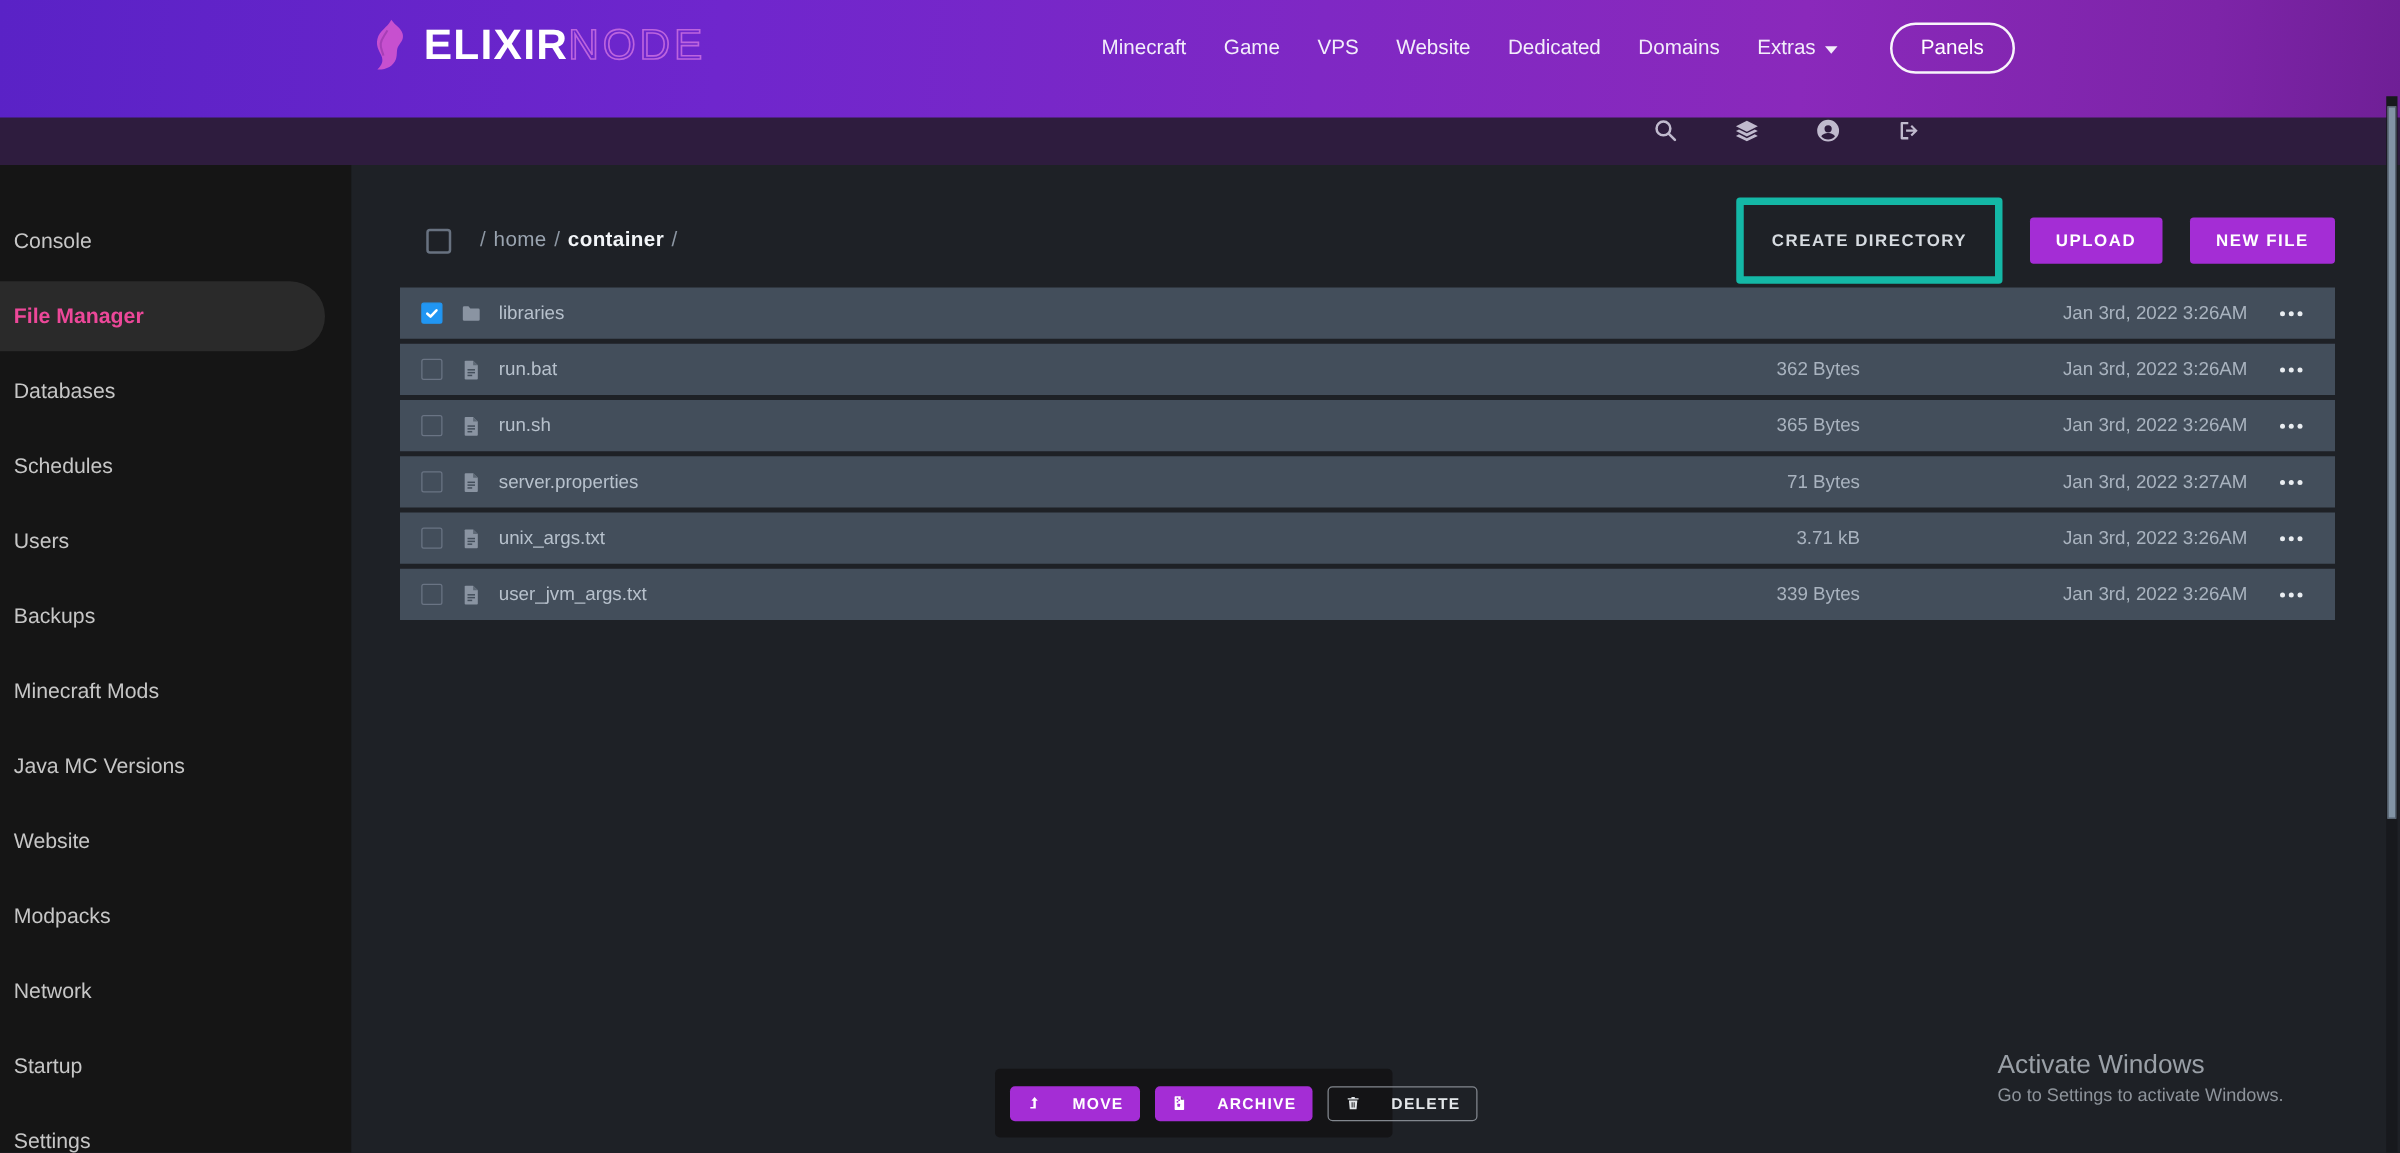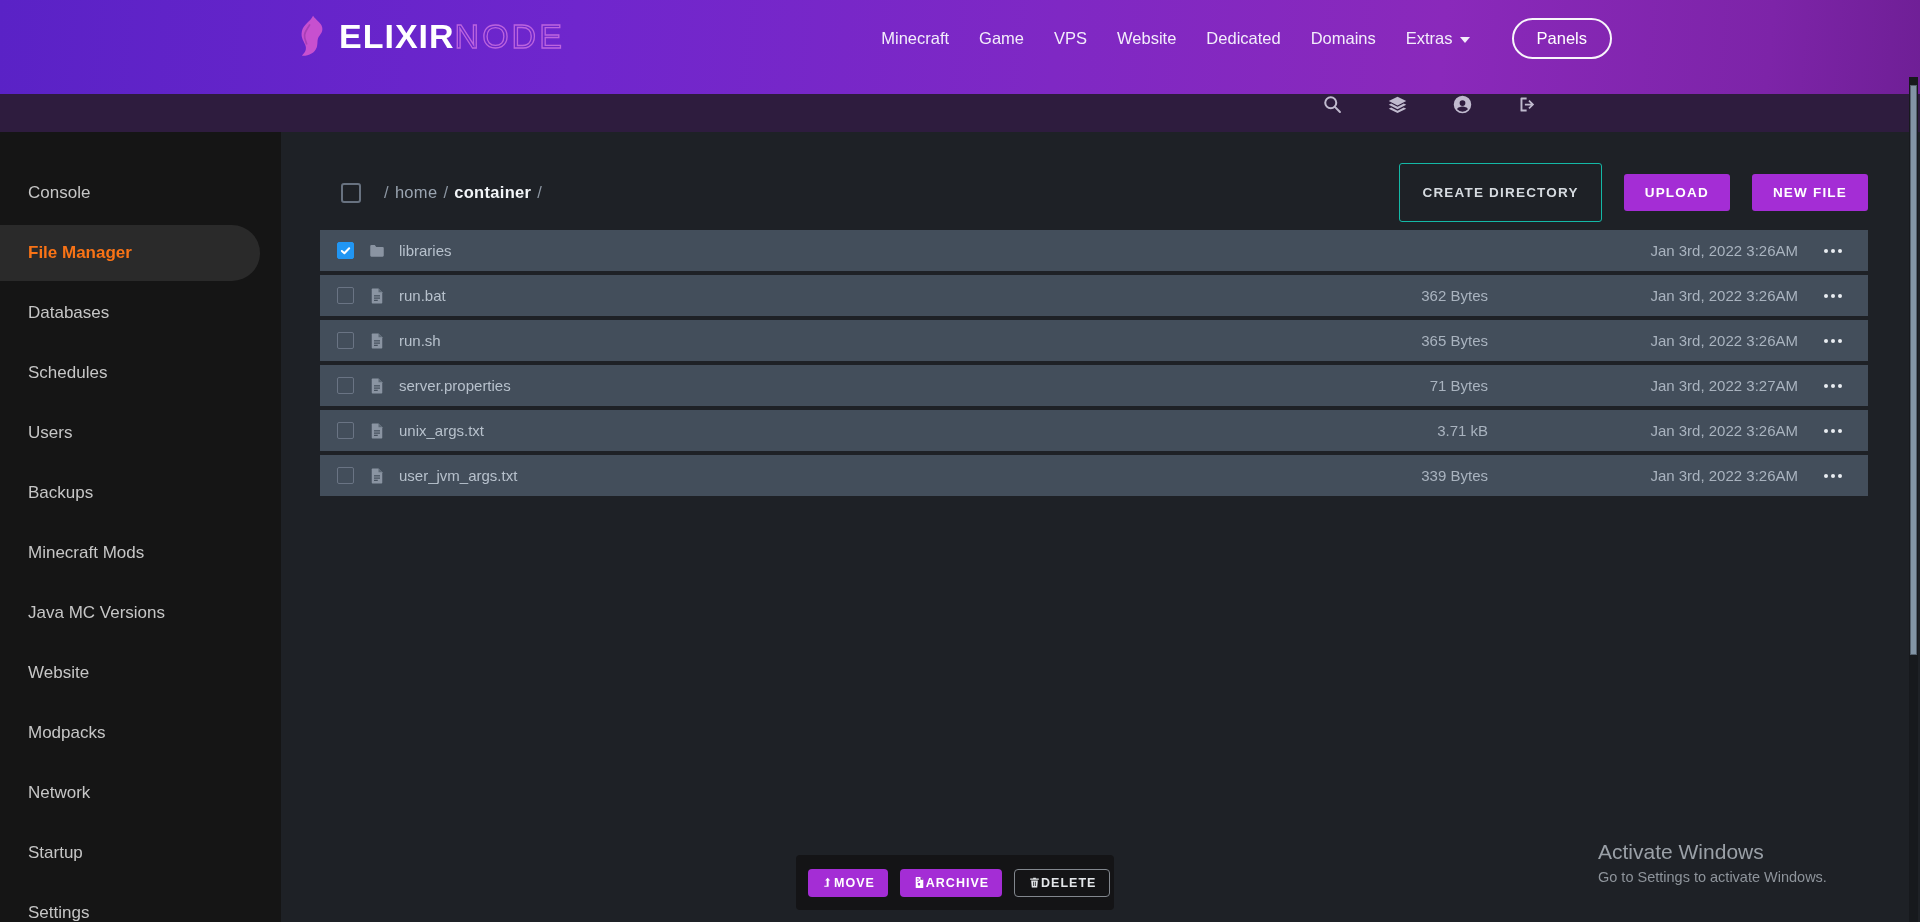--- a/index.html
+++ b/index.html
@@ -22,37 +22,37 @@
 
   
   .subheader { position:absolute; left:0; top:77px; width:1920px; height:55px; background:#2e1c3e; z-index:4; }
   .icon-bar { position:absolute; right:382px; top:0; height:55px; display:flex; align-items:center; gap:44px; }
   .bar-icon { width:21px; height:21px; color:#c0bace; cursor:pointer; }
   .bar-icon svg { width:100%; height:100%; }
 
   
   .sidebar { position:absolute; left:0; top:132px; width:281px; height:790px; background:#151515; z-index:3; }
   .sidebar-menu { list-style:none; padding-top:31px; }
-  .sidebar-item { height:60px; display:flex; align-items:center; padding-left:28px; cursor:pointer;
+  .sidebar-item { height:60px; display:flex; align-items:center; padding-left:11px; cursor:pointer;
     color:#c6c6c6; font-size:17px; }
   .sidebar-item.active { background:#2a2a2a; border-radius:0 28px 28px 0; margin-right:21px; height:56px;
-    margin-top:2px; margin-bottom:2px; color:#f97316; font-weight:700; }
+    margin-top:2px; margin-bottom:2px; color:#ec4899; font-weight:700; }
 
   
   .main { position:absolute; left:281px; top:132px; width:1639px; height:664px; background:#1e2126;
     padding:0 52px 0 39px; }
   .actions-row { margin-top:42px; height:37px; display:flex; align-items:center; }
   .crumb-check { width:20px; height:20px; margin-left:21px; border:2px solid #687280; border-radius:3px; cursor:pointer; }
   .breadcrumb { margin-left:17px; font-size:16.5px; color:#9aa4b0; letter-spacing:0.3px; }
   .breadcrumb .sep { margin:0 6px; color:#8d97a3; }
   .breadcrumb .current { color:#f2f5f8; font-weight:700; }
   .actions-spacer { flex:1; }
   .btn { border-radius:3px; font-size:13.5px; font-weight:600; letter-spacing:1.2px; cursor:pointer;
     font-family:"Liberation Sans", sans-serif; }
-  .btn-outline-lg { background:transparent; border:1px solid #14b8a6; color:#d6dbe0; padding:21px 22px; }
+  .btn-outline-lg { background:transparent; border:6px solid #14b8a6; color:#d6dbe0; padding:21px 22px; }
   .btn-purple { background:#a42dd5; border:none; color:#fff; padding:11px 21px; margin-left:22px; }
 
   
   .file-list { margin-top:19px; display:flex; flex-direction:column; gap:4px; }
   .file-row { height:41px; background:#434e5b; display:flex; align-items:center; }
   .cb { width:17px; height:17px; margin-left:17px; border:1px solid #6a7484; border-radius:2px;
     flex:0 0 auto; cursor:pointer; display:flex; align-items:center; justify-content:center; }
   .cb svg { width:11px; height:11px; display:none; }
   .cb.checked { background:#2196f3; border-color:#2196f3; }
   .cb.checked svg { display:block; }
@@ -60,21 +60,21 @@
   .row-icon svg { width:100%; height:100%; }
   .file-name { margin-left:13px; font-size:15px; color:#b7c1cc; flex:1; }
   .file-size { width:120px; margin-right:20px; text-align:right; font-size:15px; color:#a9b3bf; }
   .file-date { width:290px; text-align:right; font-size:15px; color:#a9b3bf; }
   .row-menu { width:70px; display:flex; justify-content:center; align-items:center; gap:3px; cursor:pointer; }
   .row-menu i { width:4px; height:4px; border-radius:50%; background:#e9edf1; }
 
   
   .sel-toolbar { position:absolute; left:796px; top:855px; width:318px; height:55px; background:#141416;
     border-radius:4px; display:flex; align-items:center; padding:0 12px; gap:12px; z-index:6; }
-  .sel-btn { height:28px; display:flex; align-items:center; gap:0; border-radius:4px;
+  .sel-btn { height:28px; display:flex; align-items:center; gap:24px; border-radius:4px;
     font-size:12.5px; font-weight:600; letter-spacing:1px; cursor:pointer; padding:0 13px;
     font-family:"Liberation Sans", sans-serif; }
   .sel-btn svg { width:13px; height:13px; }
   .sel-purple { background:#a42dd5; border:none; color:#fff; }
   .sel-outline { background:transparent; border:1px solid #82878e; color:#e4e7ea; }
 
   
   .watermark { position:absolute; left:1598px; top:840px; z-index:2; }
   .watermark .t { font-size:21px; color:#9aa0a7; }
   .watermark .s { font-size:14.5px; color:#8e949b; margin-top:5px; }

